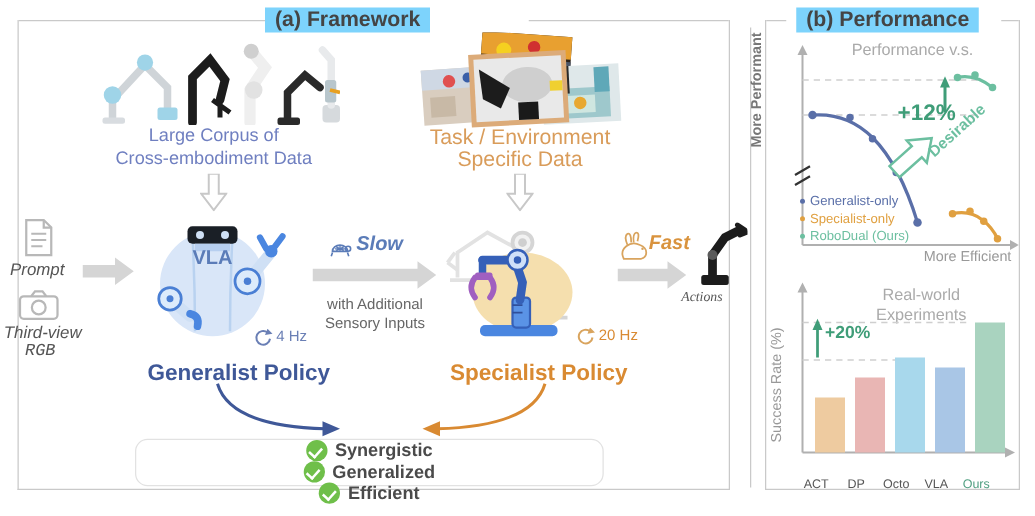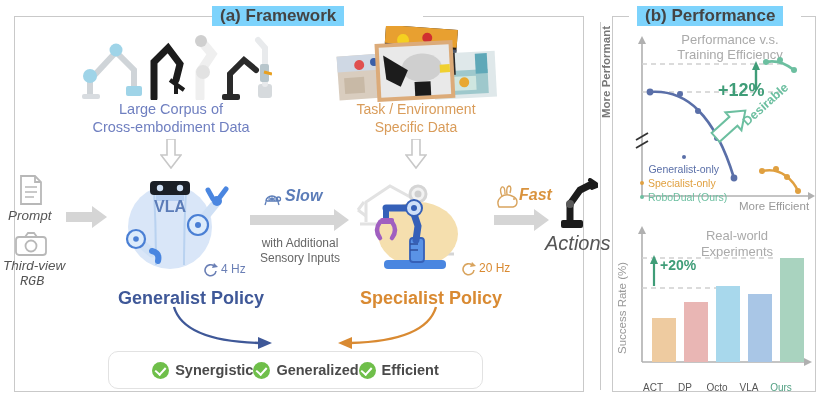--- a/index.html
+++ b/index.html
@@ -29,21 +29,21 @@
     font-size: 17px; font-weight: bold; color: #444;
     background: #7dd3fc; padding: 0 8px; white-space: nowrap;
   }
   #title-a { left: 212px; top: 6px; }
   #title-b { left: 637px; top: 6px; }
 
   
   .lbl { position: absolute; white-space: nowrap; }
 
   .cap-blue  { color: #6f7fc0; font-size: 14.5px; text-align: center; line-height: 17px; }
-  .cap-orange{ color: #d99c5a; font-size: 14px; text-align: center; line-height: 17px; }
+  .cap-orange{ color: #d99c5a; font-size: 17px; text-align: center; line-height: 17px; }
 
   .policy-blue   { color: #3f5898; font-size: 18px; font-weight: bold; }
   .policy-orange { color: #d98a32; font-size: 18px; font-weight: bold; }
   .dual-green    { color: #52a083; font-size: 18px; font-weight: bold; }
 
   .ital-grey { color: #555; font-size: 13.5px; font-style: italic; }
   .small-grey{ color: #666; font-size: 12px; line-height: 14px; text-align:center; }
 
   .hz { color: #6a7fb5; font-size: 12px; }
   .hz-o { color: #d98a32; font-size: 12px; }
@@ -53,21 +53,21 @@
     position: absolute; width: 22px; height: 30px;
   }
   .arrow-right-grey { position: absolute; }
 
   
   #feature-box {
     position: absolute; left: 108px; top: 351px;
     width: 375px; height: 38px;
     border: 1.3px solid #e2e2e2; border-radius: 10px;
     background: #fff;
-    display: flex; align-items: center; justify-content: center;
+    display: flex; align-items: center; justify-content: flex-start; flex-direction: column;
   }
   .feat { display: flex; align-items: center; gap: 6px; }
   .feat-txt { font-size: 14.5px; font-weight: bold; color: #4a4a4a; }
   .check-circle {
     width: 17px; height: 17px; border-radius: 50%;
     background: #6fbf4a; position: relative; flex: none;
   }
   .check-circle::after {
     content: ""; position: absolute; left: 4.5px; top: 3.5px;
     width: 5px; height: 8px;
@@ -313,21 +313,21 @@
   </svg>
 
   <svg style="position:absolute;left:548px;top:178px;" width="50" height="52" viewBox="0 0 50 52">
     <g stroke="#1c1c1c" stroke-width="7" fill="none" stroke-linecap="round">
       <path d="M22 46 L22 26 L32 12 L44 6"></path>
     </g>
     <rect x="13" y="42" width="22" height="8" rx="2" fill="#1c1c1c"></rect>
     <path d="M42 2 l6 4 M44 10 l5 -2" stroke="#1c1c1c" stroke-width="4" stroke-linecap="round"></path>
     <circle cx="22" cy="26" r="4" fill="#5a5a5a"></circle>
   </svg>
-  <div class="lbl ital-grey" style="left:545px;top:232px;font-size:20px;">Actions</div>
+  <div class="lbl ital-grey" style="left:545px;top:232px;font-size:11px;font-family:Liberation Serif, serif;">Actions</div>
 
   <svg style="position:absolute;left:170px;top:305px;" width="110" height="50" viewBox="0 0 110 50">
     <path d="M4 2 q10 34 86 36" fill="none" stroke="#3f5898" stroke-width="2.4"></path>
     <polygon points="88,32 102,38 88,44" fill="#3f5898"></polygon>
   </svg>
   <svg style="position:absolute;left:330px;top:305px;" width="110" height="50" viewBox="0 0 110 50">
     <path d="M106 2 q-10 34 -86 36" fill="none" stroke="#d98a32" stroke-width="2.4"></path>
     <polygon points="22,32 8,38 22,44" fill="#d98a32"></polygon>
   </svg>
 
@@ -341,21 +341,20 @@
       <span class="check-circle"></span>
       <span class="feat-txt">Generalized</span>
     </div>
     <div class="feat">
       <span class="check-circle"></span>
       <span class="feat-txt">Efficient</span>
     </div>
   </div>
 
   <div class="chart-title" style="left:655px;top:32px;width:150px;">Performance v.s.</div>
-  <div class="chart-title" style="left:655px;top:47px;width:150px;">Training Efficiency</div>
 
   <svg style="position:absolute;left:616px;top:28px;" width="200" height="175" viewBox="0 0 200 175">
 
     <line x1="26" y1="168" x2="192" y2="168" stroke="#b0b0b0" stroke-width="1.6"></line>
     <polygon points="192,164 199,168 192,172" fill="#b0b0b0"></polygon>
     <line x1="26" y1="168" x2="26" y2="14" stroke="#b0b0b0" stroke-width="1.6"></line>
     <polygon points="22,16 26,8 30,16" fill="#b0b0b0"></polygon>
 
     <path d="M20 112 l12 -7 M20 120 l12 -7" stroke="#333" stroke-width="1.8"></path>
 
@@ -388,21 +387,21 @@
     </g>
   </svg>
 
   <div class="lbl pct-green" style="left:718px;top:80px;font-size:18px;">+12%</div>
   <div class="lbl" style="left:740px;top:118px;font-size:12.5px;color:#6cbfa0;font-weight:bold;transform:rotate(-42deg);transform-origin:left top;">Desirable</div>
 
   <div class="lbl axis-lbl" style="left:600px;top:118px;transform:rotate(-90deg);transform-origin:left top;font-weight:bold;color:#777;">More Performant</div>
   <div class="lbl axis-lbl" style="left:739px;top:200px;">More Efficient</div>
 
   <div style="position:absolute;left:640px;top:155px;">
-    <div style="display:flex;align-items:center;gap:4px;margin-bottom:2px;flex-direction:column;">
+    <div style="display:flex;align-items:center;gap:4px;margin-bottom:2px;">
       <span style="width:4px;height:4px;border-radius:50%;background:#5a6fa8;display:inline-block;"></span>
       <span class="legend-txt" style="color:#5a6fa8;">Generalist-only</span>
     </div>
     <div style="display:flex;align-items:center;gap:4px;margin-bottom:2px;">
       <span style="width:4px;height:4px;border-radius:50%;background:#e0a040;display:inline-block;"></span>
       <span class="legend-txt" style="color:#e0a040;">Specialist-only</span>
     </div>
     <div style="display:flex;align-items:center;gap:4px;">
       <span style="width:4px;height:4px;border-radius:50%;background:#6cbfa0;display:inline-block;"></span>
       <span class="legend-txt" style="color:#6cbfa0;">RoboDual (Ours)</span>

